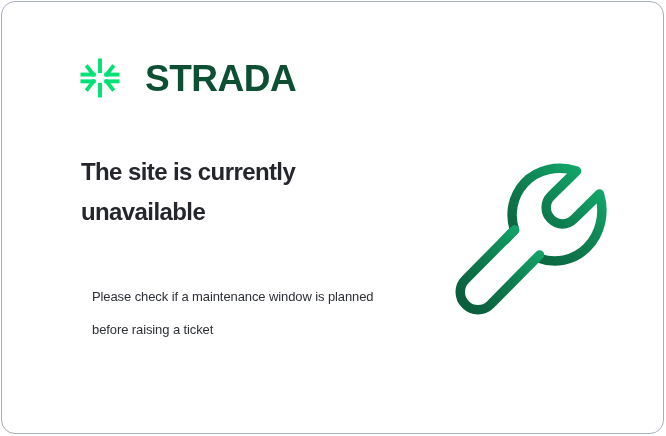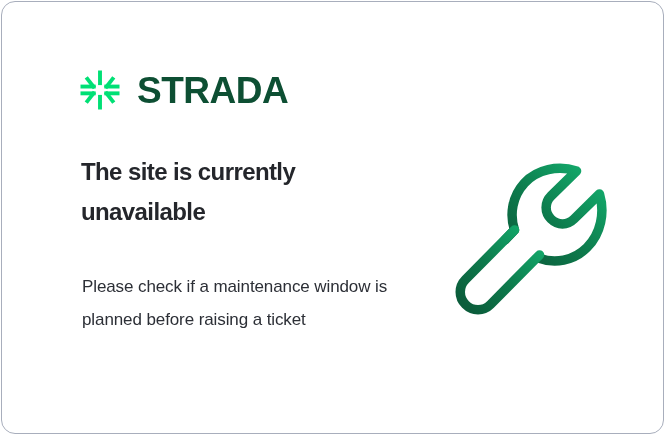--- a/index.html
+++ b/index.html
@@ -39,24 +39,24 @@
     position: absolute;
     inset: 0;
     overflow: hidden;
     border-radius: 14px;
   }
 
   
   .brand {
     position: absolute;
     left: 78px;
-    top: 68px;
+    top: 56px;
     display: flex;
     align-items: center;
-    gap: 17px;
+    gap: 25px;
   }
   .brand-mark {
     width: 40px;
     height: 40px;
     display: block;
     flex: 0 0 auto;
   }
   .brand-word {
     font-family: "Liberation Sans", sans-serif;
     font-size: 37px;
@@ -81,23 +81,23 @@
     letter-spacing: -0.6px;
     color: #24262b;
   }
 
   
   .body-copy {
     position: absolute;
     left: 80px;
     top: 268px;
     width: 310px;
-    margin: 0;
+    margin: 10px;
     font-family: "Liberation Sans", sans-serif;
-    font-size: 17px;
+    font-size: 13px;
     line-height: 33px;
     font-weight: normal;
     letter-spacing: -0.1px;
     color: #2c2f36;
   }
 
   
   .wrench {
     position: absolute;
     left: 452px;

